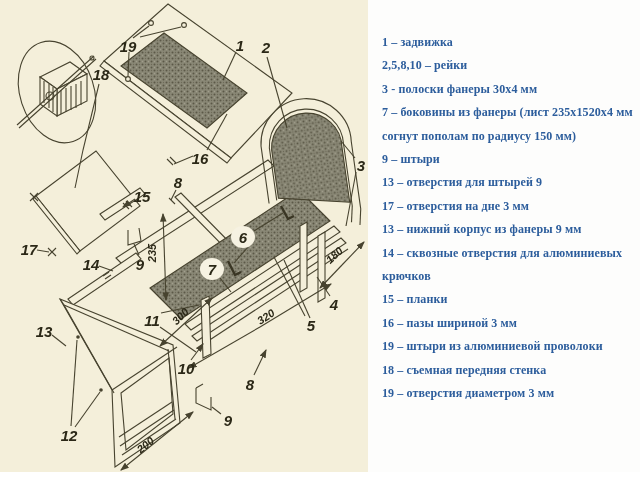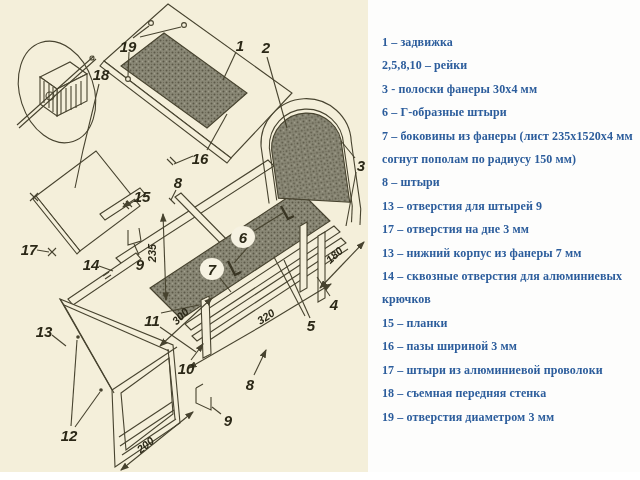--- a/index.html
+++ b/index.html
@@ -225,31 +225,30 @@
         <text class="dim" x="148" y="448" transform="rotate(-39 148 448)">200</text>
       </g>
     </svg>
   </div>
 
   <div id="legend-panel">
     <div id="legend-list">
         <div class="legend-line">1 – задвижка</div>
         <div class="legend-line">2,5,8,10 – рейки</div>
         <div class="legend-line">3 - полоски фанеры 30х4 мм</div>
-        <div class="legend-line">6 – Г-образные штыри</div>
         <div class="legend-line">7 – боковины из фанеры (лист 235х1520х4 мм</div>
         <div class="legend-line">согнут пополам по радиусу 150 мм)</div>
-        <div class="legend-line">8 – штыри</div>
+        <div class="legend-line">9 – штыри</div>
         <div class="legend-line">13 – отверстия для штырей 9</div>
         <div class="legend-line">17 – отверстия на дне 3 мм</div>
-        <div class="legend-line">13 – нижний корпус из фанеры 7 мм</div>
+        <div class="legend-line">13 – нижний корпус из фанеры 9 мм</div>
         <div class="legend-line">14 – сквозные отверстия для алюминиевых</div>
         <div class="legend-line">крючков</div>
         <div class="legend-line">15 – планки</div>
         <div class="legend-line">16 – пазы шириной 3 мм</div>
-        <div class="legend-line">17 – штыри из алюминиевой проволоки</div>
+        <div class="legend-line">19 – штыри из алюминиевой проволоки</div>
         <div class="legend-line">18 – съемная передняя стенка</div>
         <div class="legend-line">19 – отверстия диаметром 3 мм</div>
       </div>
   </div>
 
   <div id="bottom-strip"></div>
 </div>
 
 </body></html>

